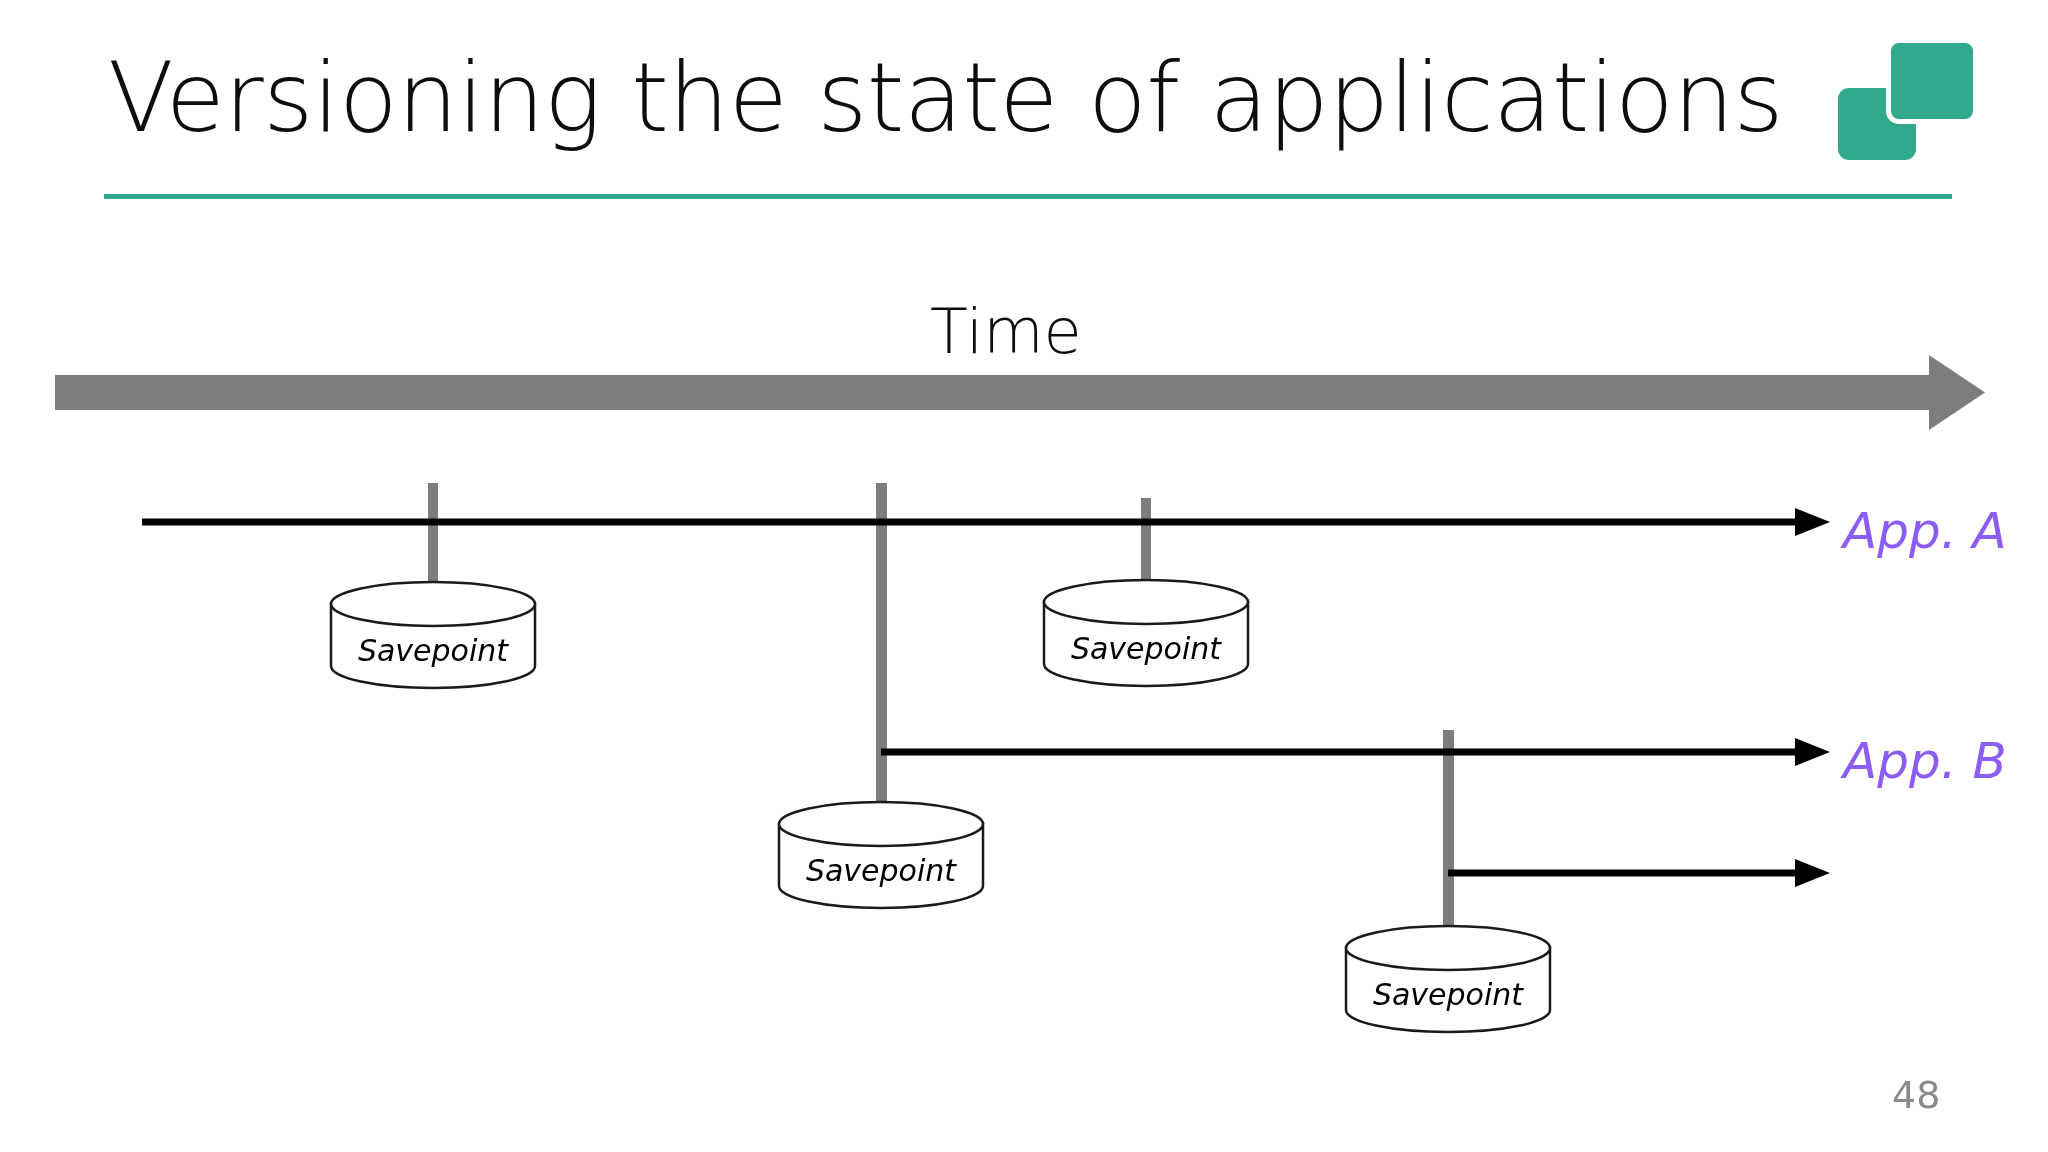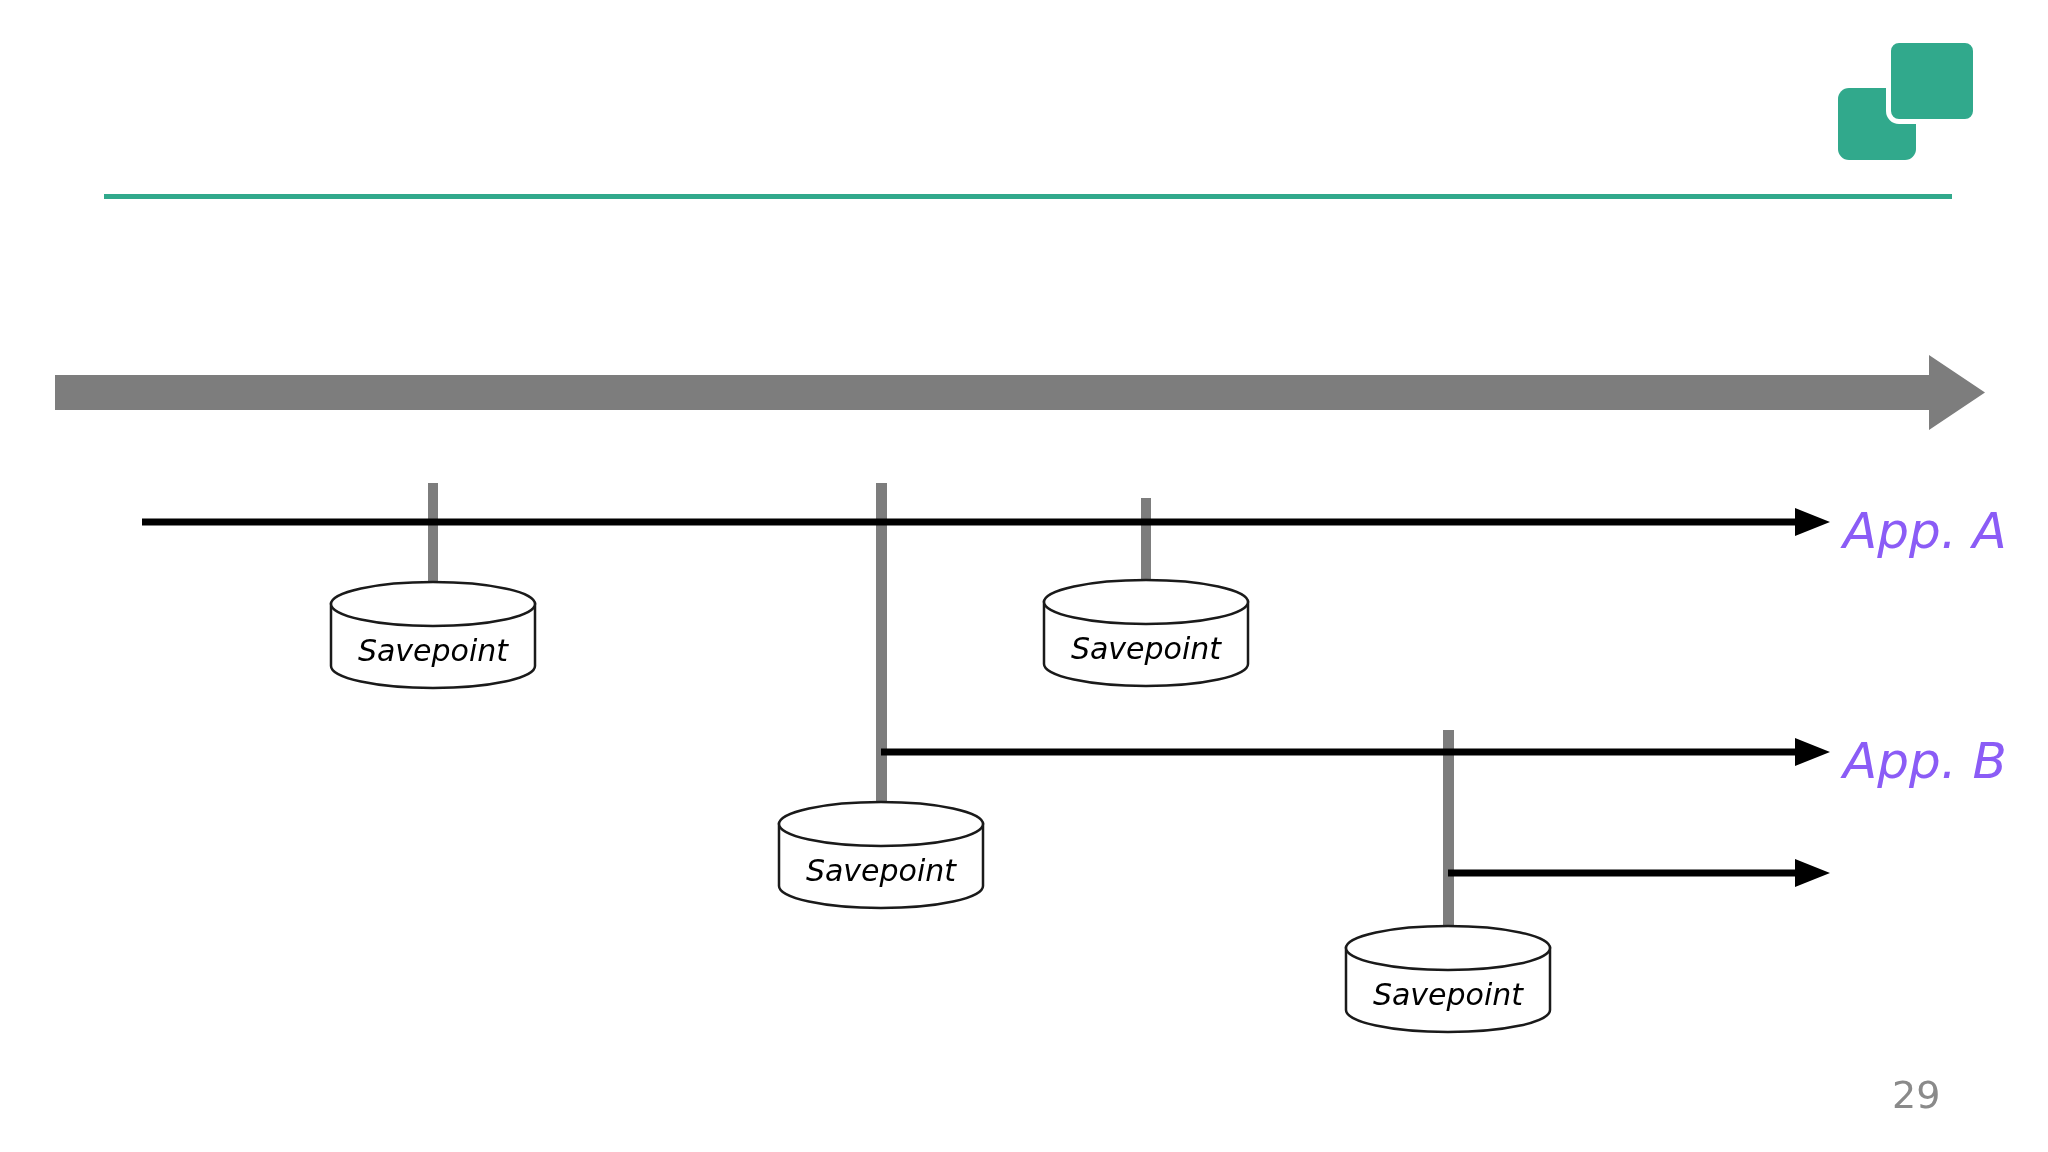--- a/index.html
+++ b/index.html
@@ -135,27 +135,29 @@
     font-size: 38px;
     font-weight: 400;
     color: #8a8a8a;
   }
 </style>
 </head>
 <body>
 
 <div id="slide">
 
+  <div id="slide-title">Versioning the state of applications</div>
   <div id="title-rule"></div>
 
   <div id="logo">
     <div class="sq sq-back"></div>
     <div class="sq sq-front"></div>
   </div>
 
+  <div id="time-label">Time</div>
 
   <svg id="time-arrow" viewBox="0 0 1930 75">
     <polygon points="0,20 1874,20 1874,0 1930,37.5 1874,75 1874,55 0,55" fill="#7D7D7D"></polygon>
   </svg>
 
   <svg id="diagram" viewBox="0 0 2048 1152">
 
     <defs>
       <marker id="arrowblk" markerWidth="9" markerHeight="9" refX="1" refY="4.5" orient="auto" markerUnits="strokeWidth">
         <path d="M0,0 L9,4.5 L0,9 z" fill="#000000"></path>
@@ -207,15 +209,15 @@
   </svg>
 
   <div class="savepoint-text" style="left:433px; top:633px;">Savepoint</div>
   <div class="savepoint-text" style="left:1146px; top:631px;">Savepoint</div>
   <div class="savepoint-text" style="left:881px; top:853px;">Savepoint</div>
   <div class="savepoint-text" style="left:1448px; top:977px;">Savepoint</div>
 
   <div class="app-label" id="app-label-a">App. A</div>
   <div class="app-label" id="app-label-b">App. B</div>
 
-  <div id="page-number">29</div>
+  <div id="page-number">48</div>
 
 </div>
 
 </body></html>

